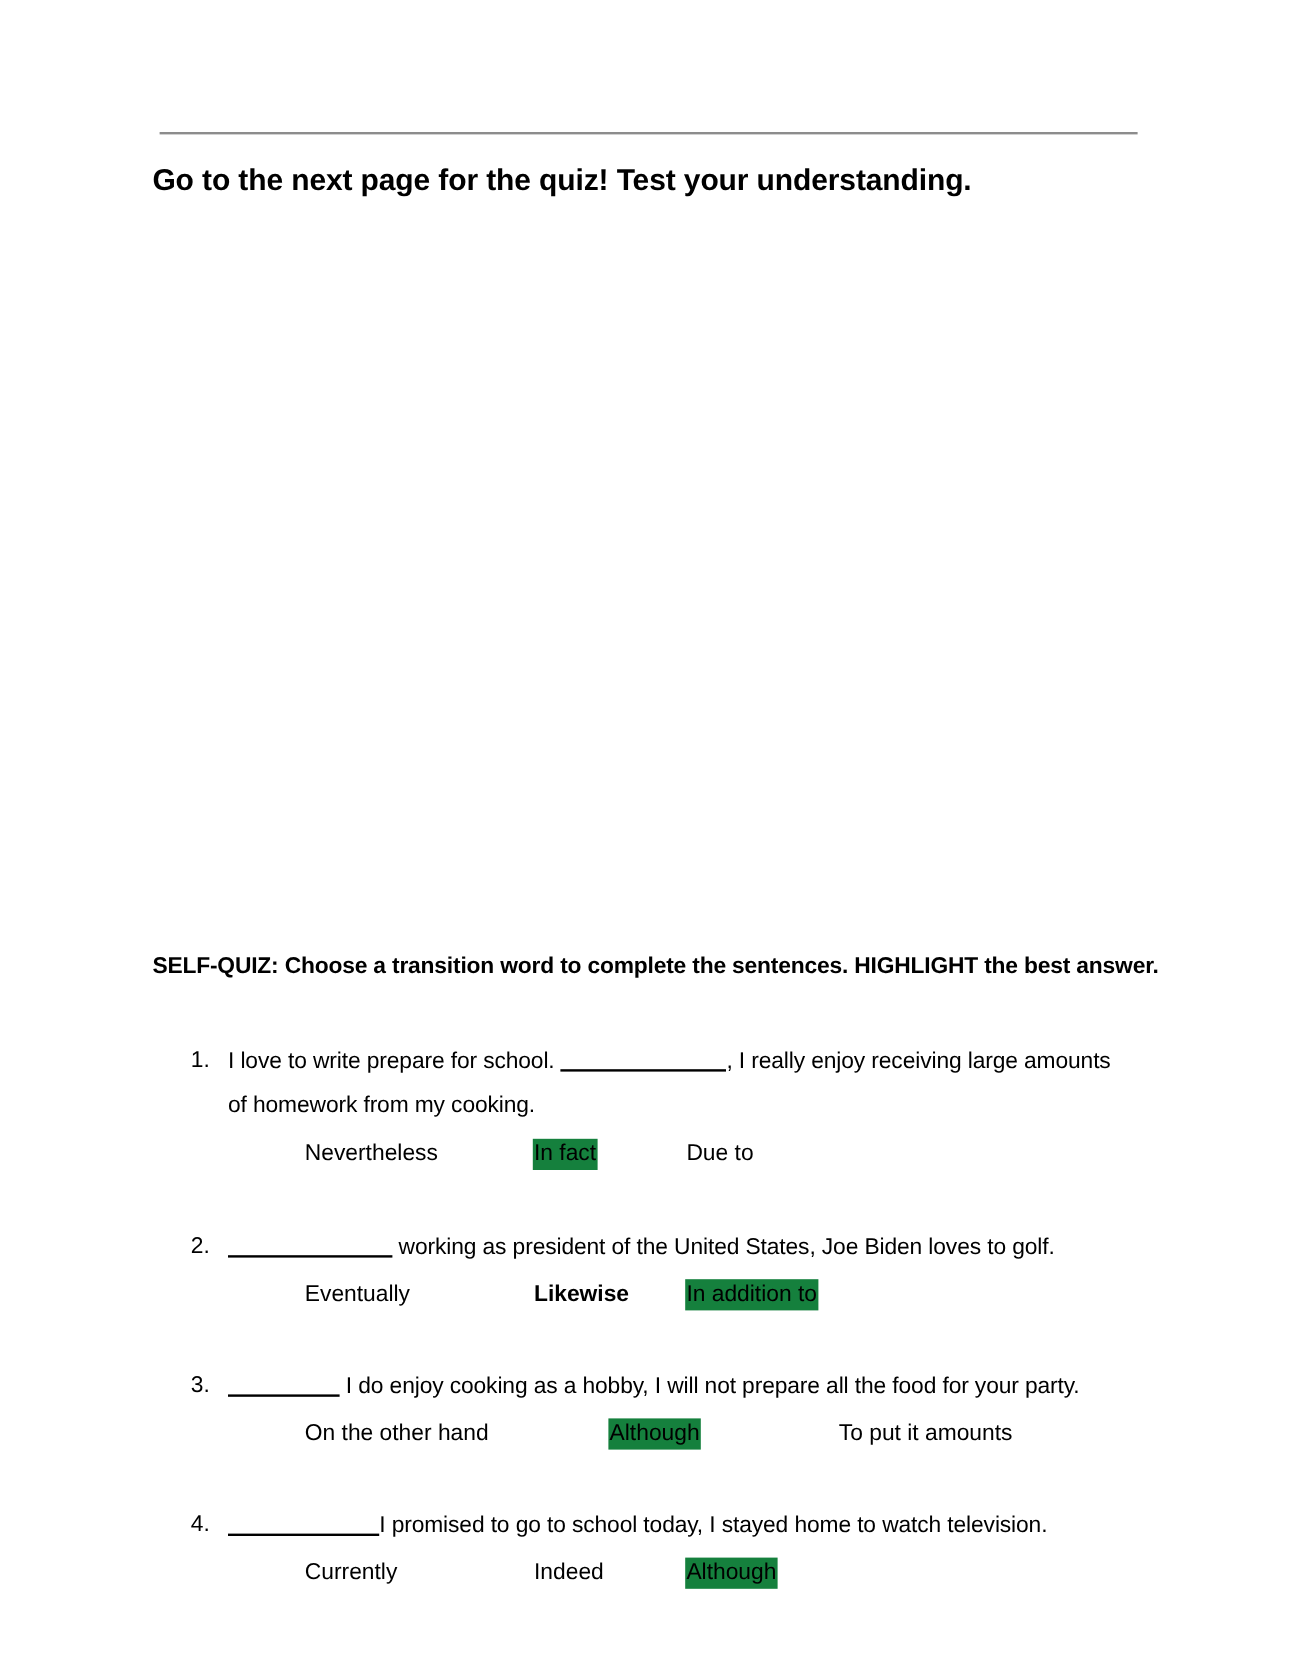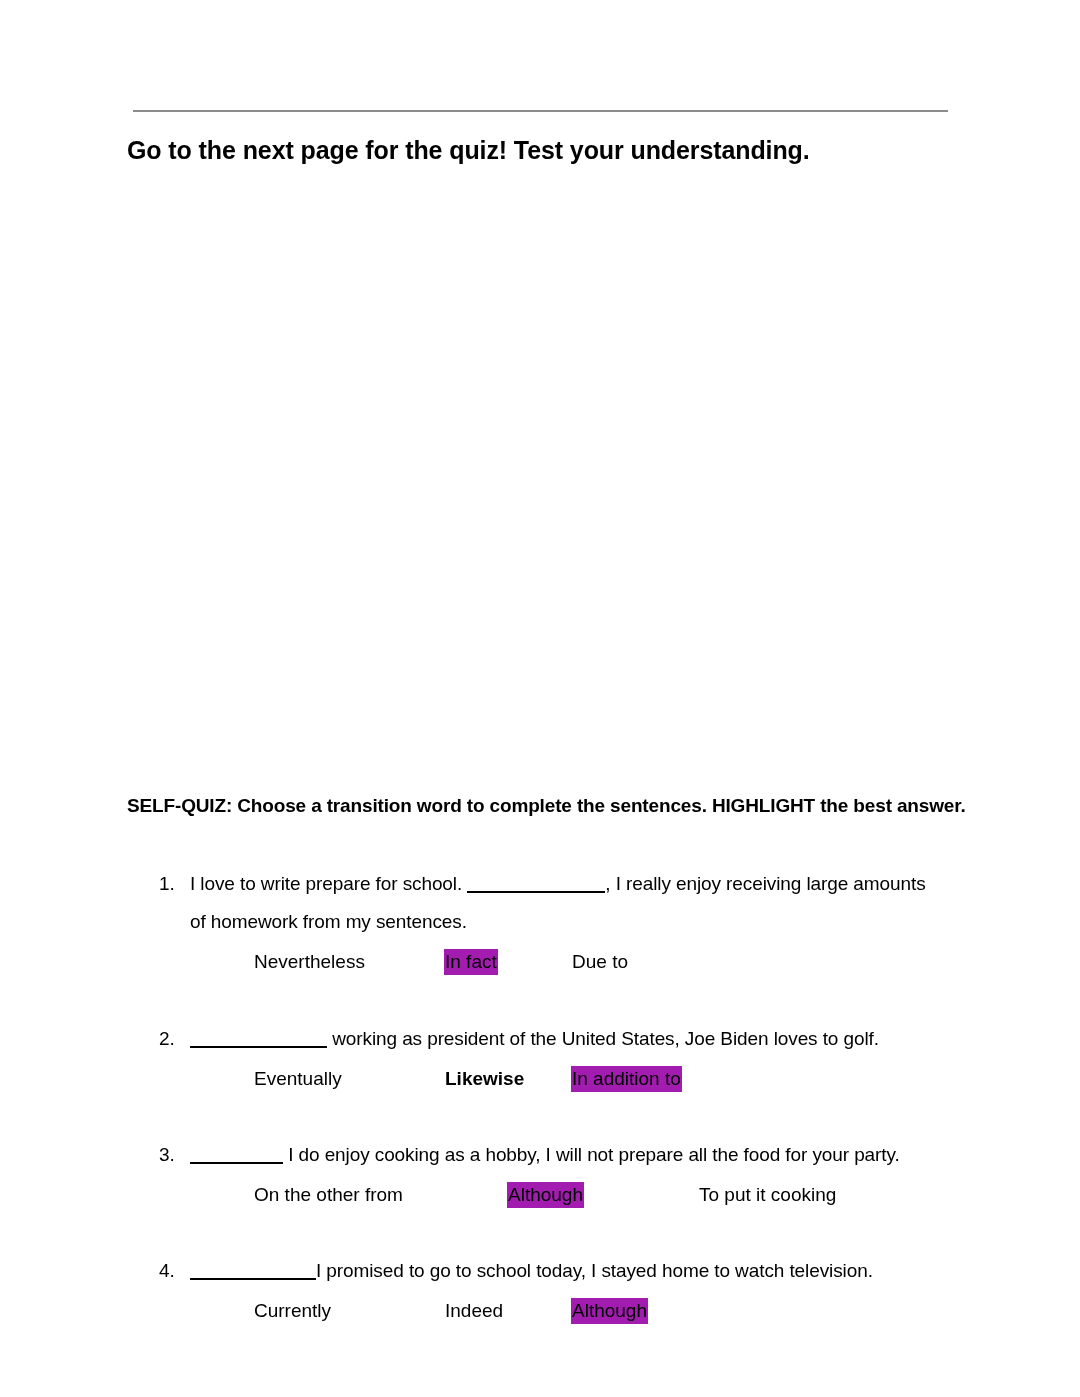--- a/index.html
+++ b/index.html
@@ -16,60 +16,60 @@
     .bold { font-weight: bold; }
     .t-next { left: 127px; top: 136px; font-size: 25px; letter-spacing: -0.1px; }
     .t-quiz { left: 127px; top: 795px; font-size: 19px; letter-spacing: -0.15px; }
     .qtext { font-size: 19px; letter-spacing: -0.1px; }
     .num { font-size: 19px; }
     .blank {
       display: inline-block; border-bottom: 2px solid #000; height: 18px;
       vertical-align: baseline; margin-bottom: -3px;
     }
     .opt { font-size: 19px; padding: 2px 1px; }
-    .hl { background: #a21caf; }
+    .hl { background: #15803d; }
   </style>
 </head>
 <body>
 
 <div class="rule"></div>
 
 <div class="abs bold t-next">Go to the next page for the quiz! Test your understanding.</div>
 
 <div class="abs bold t-quiz">SELF-QUIZ:  Choose a transition word to complete the sentences. HIGHLIGHT the best answer.</div>
 
 <div>
   <div class="abs num" style="left:159px; top:873px;">1.</div>
   <div class="abs qtext" style="left:190px; top:873px;">
     <span>I love to write prepare for school. </span><span class="blank" style="width:138px;"></span><span>, I really enjoy receiving large amounts</span>
   </div>
-  <div class="abs qtext" style="left:190px; top:911px;">of homework from my sentences.</div>
+  <div class="abs qtext" style="left:190px; top:911px;">of homework from my cooking.</div>
   <div class="abs opt" style="left:253px; top:949px;">Nevertheless</div>
   <div class="abs opt hl" style="left:444px; top:949px;">In fact</div>
   <div class="abs opt" style="left:571px; top:949px;">Due to</div>
 </div>
 
 <div>
   <div class="abs num" style="left:159px; top:1028px;">2.</div>
   <div class="abs qtext" style="left:190px; top:1028px;">
     <span class="blank" style="width:137px;"></span><span> working as president of the United States, Joe Biden loves to golf.</span>
   </div>
   <div class="abs opt" style="left:253px; top:1066px;">Eventually</div>
   <div class="abs opt" style="left:444px; top:1066px;font-weight:bold;">Likewise</div>
   <div class="abs opt hl" style="left:571px; top:1066px;">In addition to</div>
 </div>
 
 <div>
   <div class="abs num" style="left:159px; top:1144px;">3.</div>
   <div class="abs qtext" style="left:190px; top:1144px;">
     <span class="blank" style="width:93px;"></span><span> I do enjoy cooking as a hobby, I will not prepare all the food for your party.</span>
   </div>
-  <div class="abs opt" style="left:253px; top:1182px;">On the other from</div>
+  <div class="abs opt" style="left:253px; top:1182px;">On the other hand</div>
   <div class="abs opt hl" style="left:507px; top:1182px;">Although</div>
-  <div class="abs opt" style="left:698px; top:1182px;">To put it cooking</div>
+  <div class="abs opt" style="left:698px; top:1182px;">To put it amounts</div>
 </div>
 
 <div>
   <div class="abs num" style="left:159px; top:1260px;">4.</div>
   <div class="abs qtext" style="left:190px; top:1260px;">
     <span class="blank" style="width:126px;"></span><span>I promised to go to school today, I stayed home to watch television.</span>
   </div>
   <div class="abs opt" style="left:253px; top:1298px;">Currently</div>
   <div class="abs opt" style="left:444px; top:1298px;">Indeed</div>
   <div class="abs opt hl" style="left:571px; top:1298px;">Although</div>

